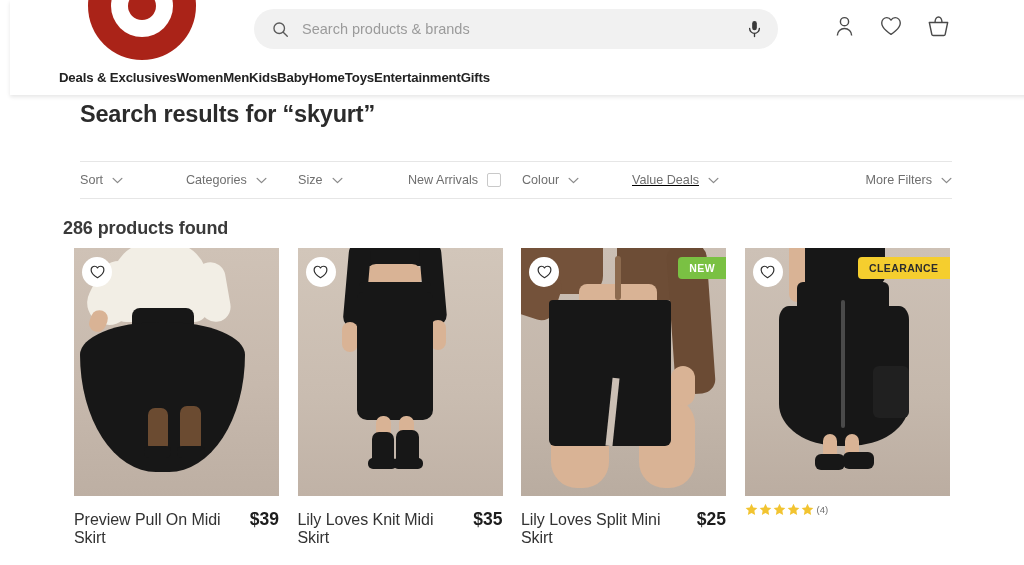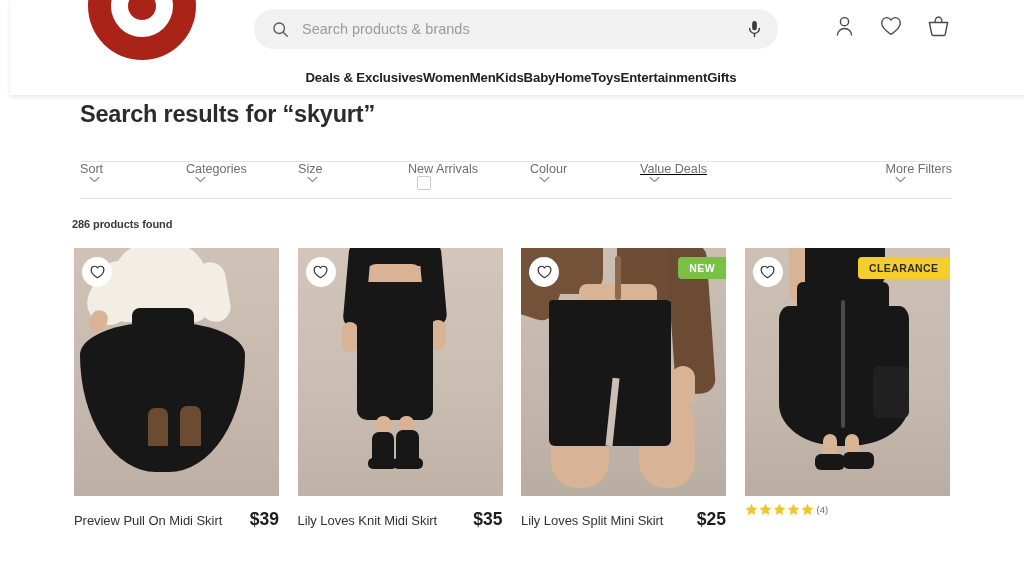--- a/index.html
+++ b/index.html
@@ -102,22 +102,22 @@
     top: 60px;
     width: 1024px;
     height: 35px;
     display: flex;
     align-items: center;
   }
   .nav-items {
     display: flex;
     align-items: center;
     width: 840px;
-    margin-left: 91px;
-    justify-content: center;
+    margin-left: 49px;
+    justify-content: flex-start;
   }
   .nav-item {
     font-size: 13.2px;
     font-weight: bold;
     color: #222222;
     letter-spacing: -0.15px;
     cursor: pointer;
     white-space: nowrap;
   }
 
@@ -147,59 +147,58 @@
     top: 66px;
     width: 872px;
     height: 38px;
     border-top: 1px solid #e6e6e6;
     border-bottom: 1px solid #e6e6e6;
     display: flex;
     align-items: center;
   }
   .filter {
     display: flex;
-    align-items: flex-start;
+    align-items: center;
     height: 100%;
     cursor: pointer;
     position: relative;
-    flex-direction: column;
   }
   .filter-label {
     font-size: 12.6px;
     color: #6f6f6f;
     white-space: nowrap;
   }
   .chev {
     margin-left: 9px;
     display: inline-flex;
     align-items: center;
   }
   .f-sort       { width: 100px; }
   .f-categories { width: 102px; margin-left: 6px; }
   .f-size       { width: 98px;  margin-left: 10px; }
   .f-newarr     { width: 110px; margin-left: 12px; }
-  .f-colour     { width: 100px; margin-left: 12px; }
+  .f-colour     { width: 100px; margin-left: 4px; }
   .f-valuedeals { width: 96px;  margin-left: 10px; text-decoration: underline; }
   .f-price      { width: 95px;  margin-left: 10px; }
   .f-morefilt   { margin-left: auto; }
 
   .checkbox {
     width: 14px; height: 14px;
     border: 1px solid #c9c9c9;
     border-radius: 2px;
     background: #ffffff;
     margin-left: 9px;
     flex: 0 0 auto;
   }
 
   .results-count {
     position: absolute;
-    left: 72px;
+    left: 63px;
     top: 123px;
-    font-size: 11px;
+    font-size: 18px;
     font-weight: bold;
     color: #3a3a3a;
     letter-spacing: -0.1px;
   }
 
   
   .grid {
     position: absolute;
     left: 74px;
     top: 153px;
@@ -248,21 +247,21 @@
   .badge-new { background: #7AC143; color: #ffffff; }
   .badge-clearance { background: #F5CE2E; color: #2d2d2d; }
 
   .card-footer {
     display: flex;
     align-items: baseline;
     justify-content: space-between;
     margin-top: 13px;
   }
   .card-name {
-    font-size: 13px;
+    font-size: 16px;
     color: #333333;
     letter-spacing: -0.05px;
     padding-right: 6px;
   }
   .card-price {
     font-size: 17.5px;
     font-weight: bold;
     color: #1d1d1d;
     white-space: nowrap;
   }

